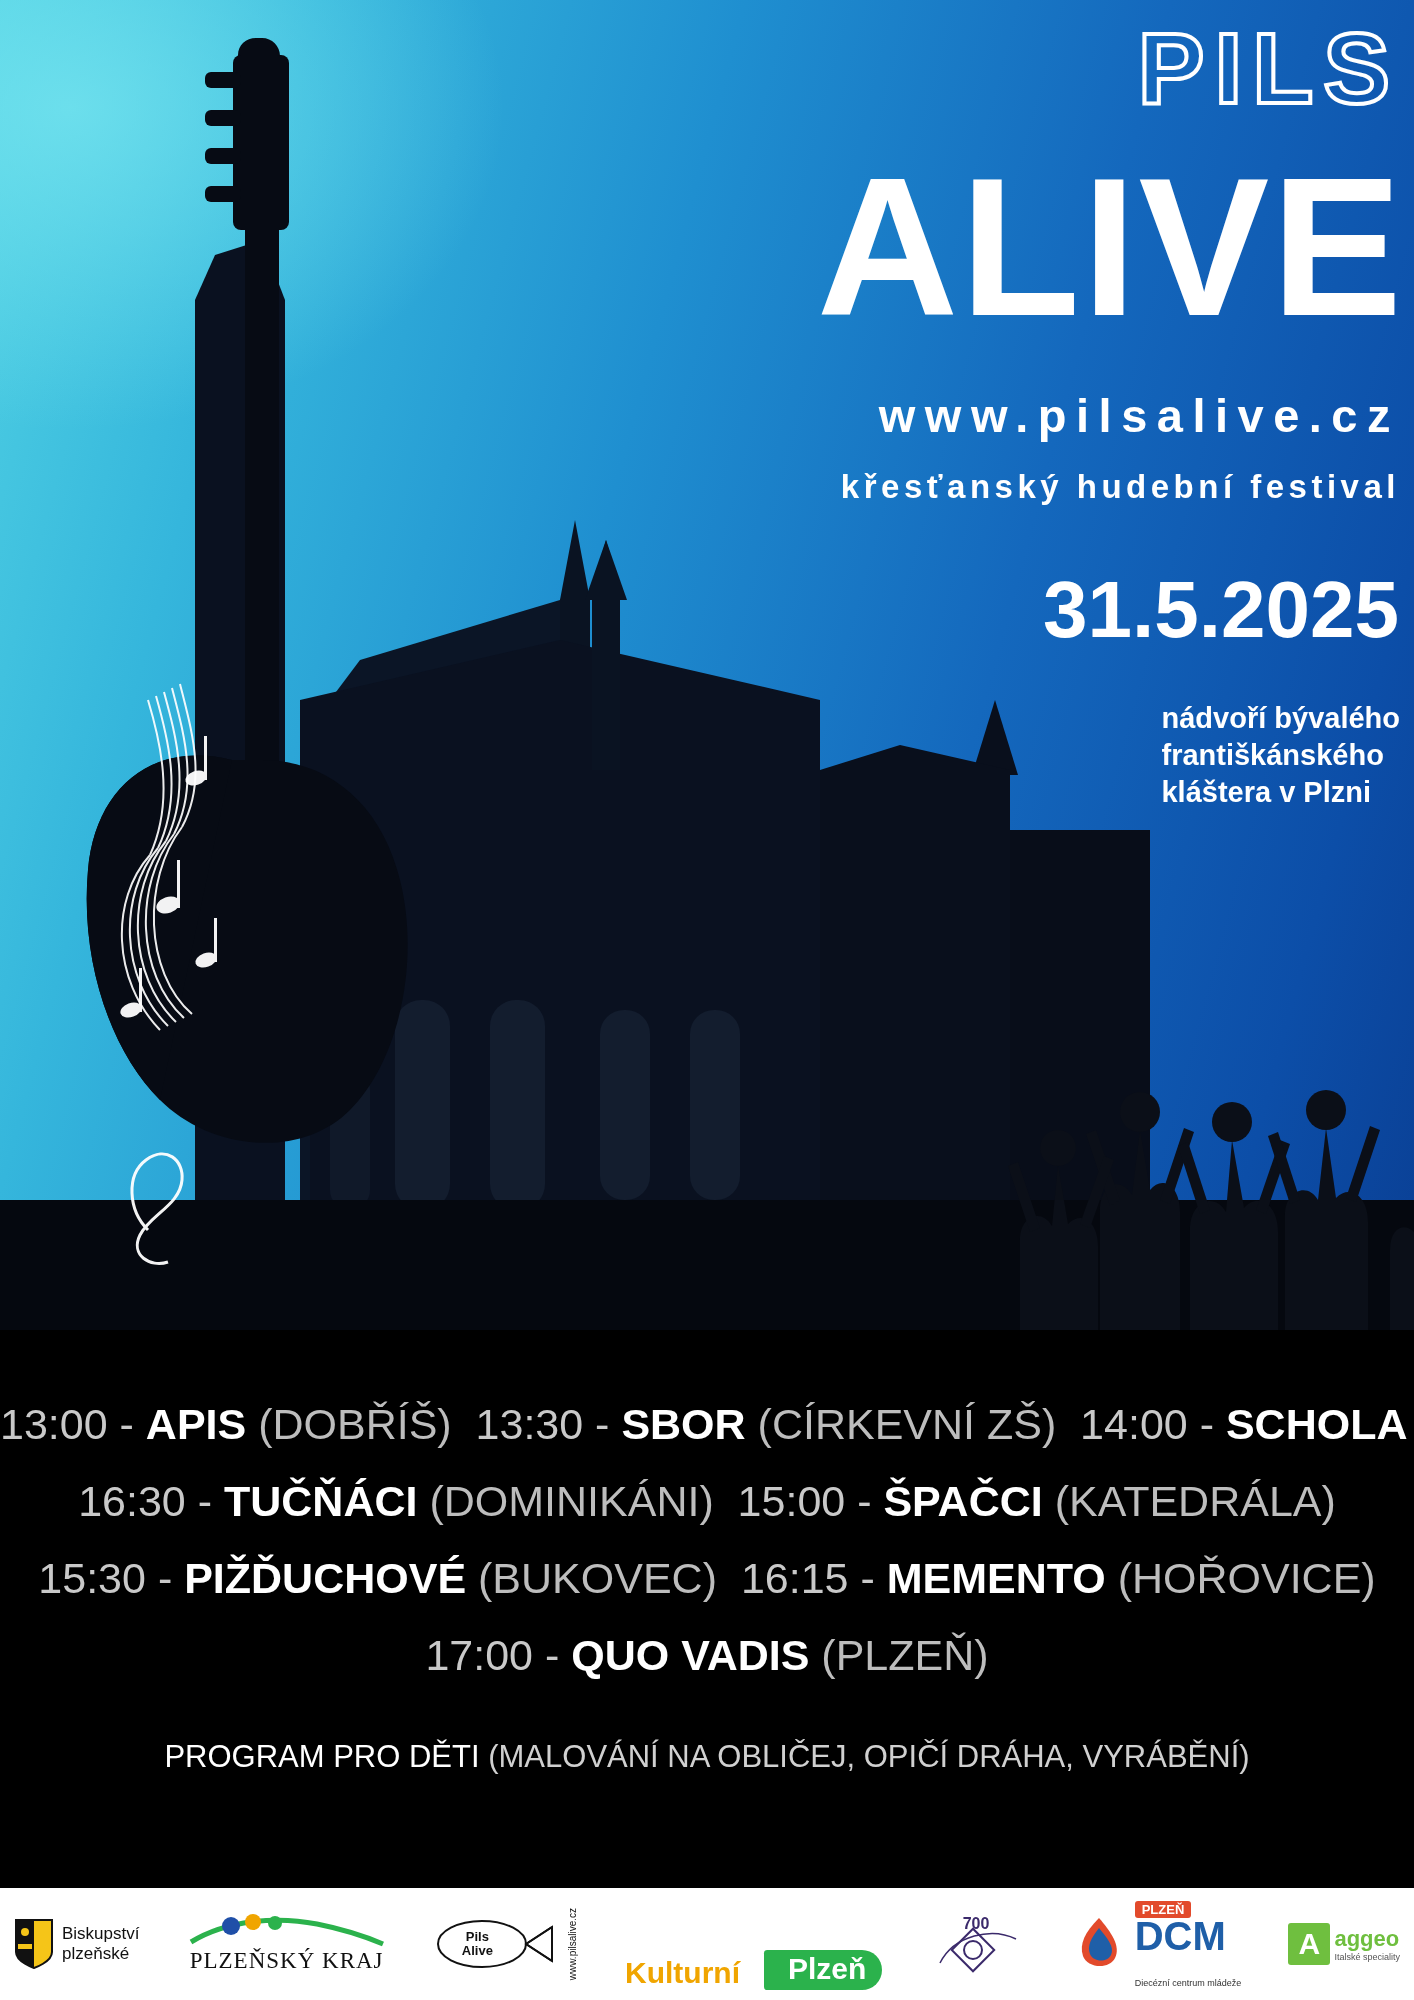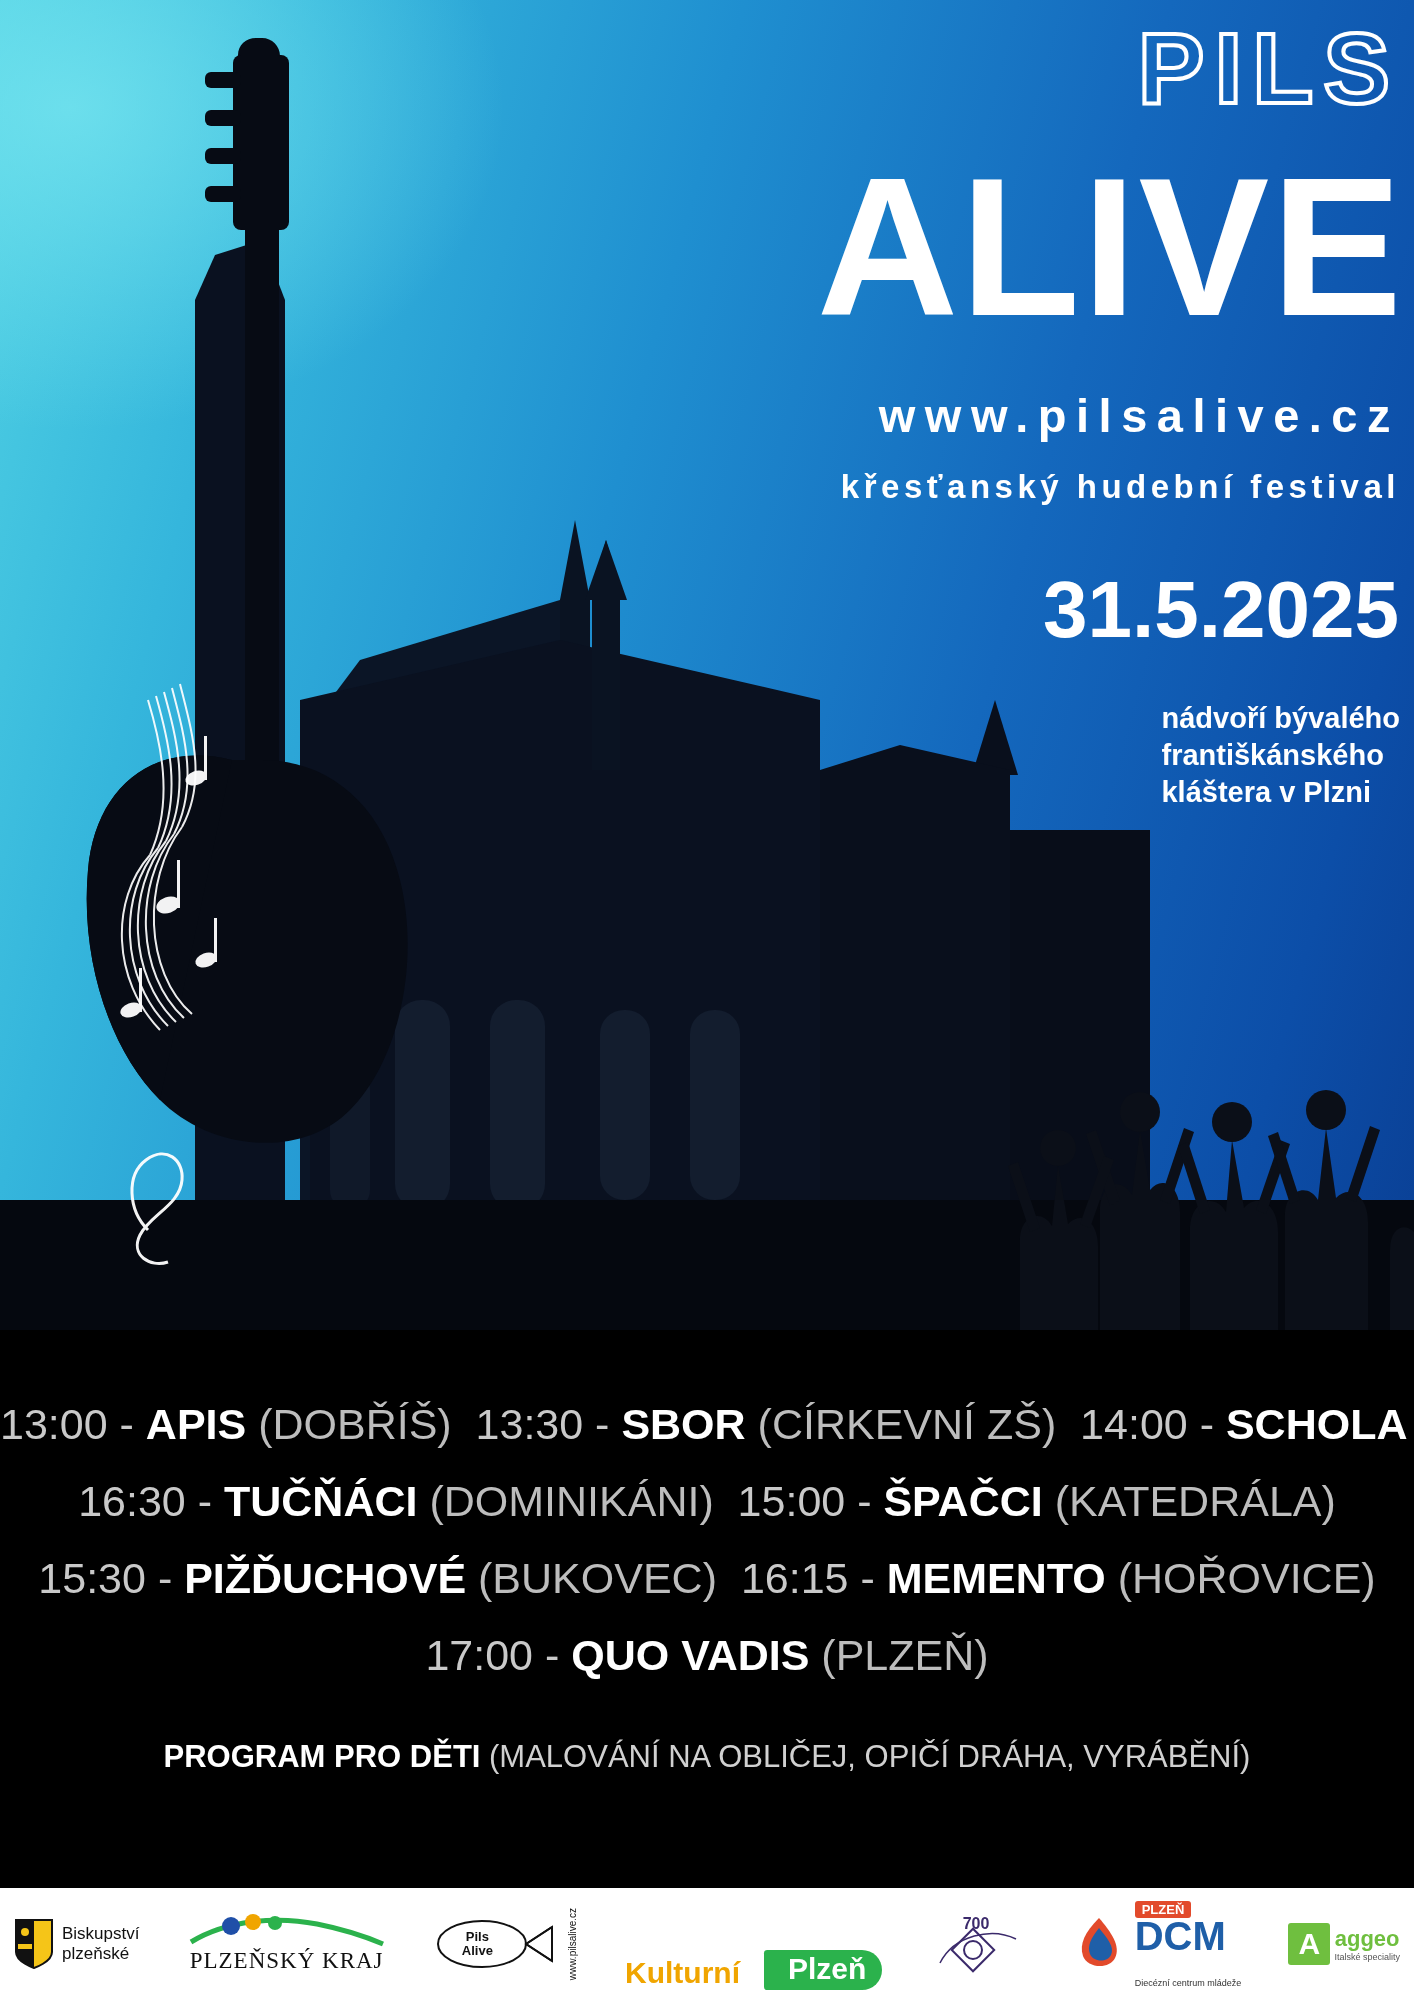--- a/index.html
+++ b/index.html
@@ -25,38 +25,38 @@
   .place{position:absolute;right:46px;top:700px;font-size:29px;font-weight:bold;color:#fff;line-height:1.28;text-align:left;}
 
   
   .program{position:absolute;left:0;top:1345px;width:1414px;height:560px;background:#000;}
   .prow{width:100%;text-align:center;color:#c9c9c9;font-size:43px;line-height:1.0;margin-top:34px;white-space:nowrap;}
   .prow:first-child{margin-top:58px;}
   .prow .b{color:#fff;font-weight:bold;}
   .prow .t{color:#c9c9c9;}
   .prow .v{color:#bdbdbd;}
   .kids{width:100%;text-align:center;margin-top:62px;font-size:31px;color:#d0d0d0;white-space:nowrap;}
-  .kids .b{color:#fff;font-weight:bold;}
+  .kids .b{color:#fff;font-weight:normal;}
 
   
   .sponsors{position:absolute;left:0;bottom:0;width:1414px;height:112px;background:#fff;
             display:flex;align-items:center;justify-content:space-between;padding:0 14px;box-sizing:border-box;}
   .sp{display:flex;align-items:center;justify-content:center;height:92px;}
   .sp-txt{font-size:17px;color:#111;line-height:1.2;}
   .sp-k{font-family:"Liberation Serif",serif;font-size:23px;letter-spacing:1px;color:#111;}
   .kult{display:flex;align-items:flex-end;gap:16px;}
   .kult .k1{color:#f0a500;font-weight:bold;font-size:30px;}
   .plzen-pill{background:#2bb24c;color:#fff;font-weight:bold;font-size:30px;padding:2px 16px 4px 24px;
               border-radius:4px 24px 24px 4px;margin-left:8px;}
   .dcm{font-weight:bold;font-size:40px;color:#1f5fa8;line-height:.9;}
   .plzen-tag{background:#e24a2b;color:#fff;font-size:13px;font-weight:bold;padding:1px 7px;border-radius:3px;}
   .aggeo{display:flex;align-items:center;}
   .aggeo .sq{width:42px;height:42px;background:#6fbf3f;display:flex;align-items:center;justify-content:center;
              color:#fff;font-weight:bold;font-size:30px;border-radius:3px;}
-  .aggeo .nm{font-size:22px;color:#6fbf3f;font-weight:bold;margin-left:4px;text-align:center;}
+  .aggeo .nm{font-size:22px;color:#6fbf3f;font-weight:bold;margin-left:4px;}
   .aggeo .nm small{display:block;font-size:9px;color:#555;font-weight:normal;}
   .fish-logo{font-size:13px;text-align:center;line-height:1.1;color:#111;font-weight:bold;}
   .vert{writing-mode:vertical-rl;transform:rotate(180deg);font-size:10px;color:#111;}
 </style>
 </head>
 <body>
 
 <div class="poster">
 
   <div class="sky"></div>

